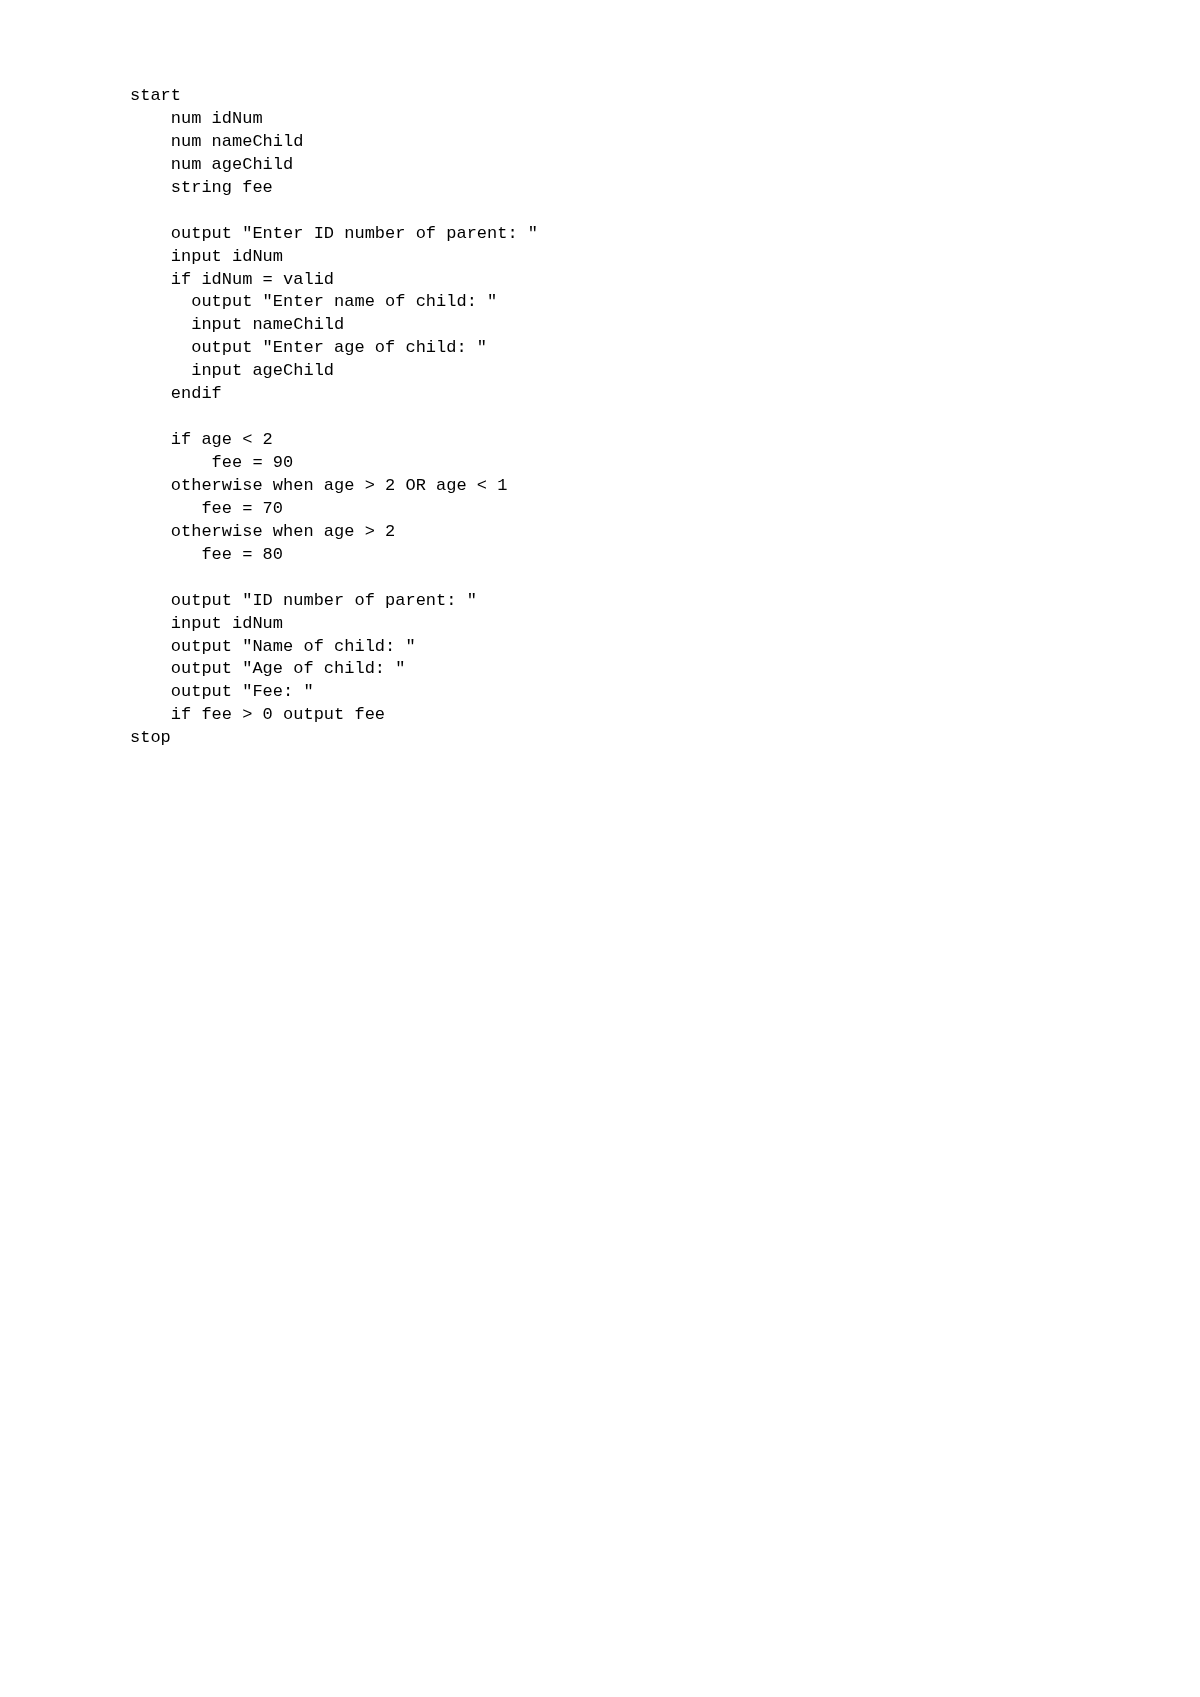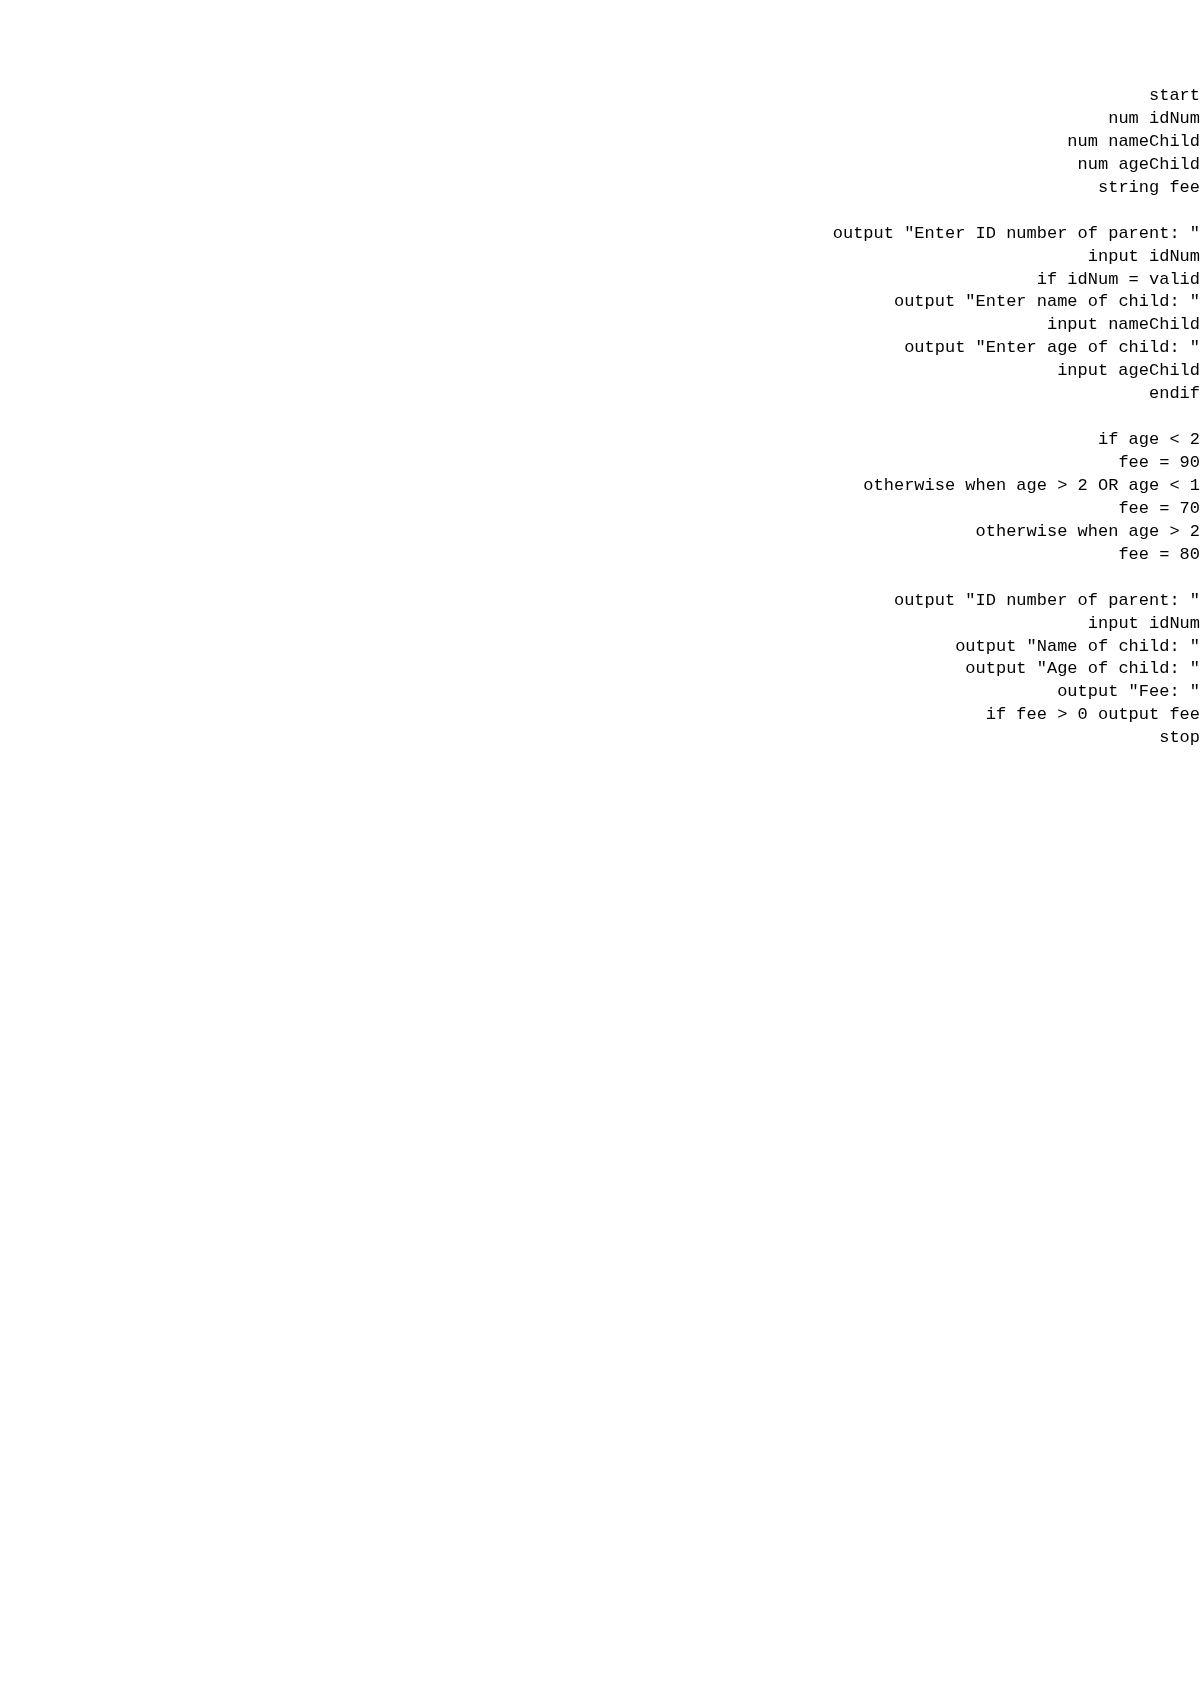--- a/index.html
+++ b/index.html
@@ -9,21 +9,20 @@
       font-family: "Courier New", Courier, monospace;
       font-size: 17px;
       line-height: 1.35;
       color: #000000;
     }
     .page {
       width: 1200px;
       min-height: 1697px;
       padding: 85px 0 0 130px;
       box-sizing: border-box;
-      text-align: right;
     }
     pre {
       margin: 0;
       font-family: inherit;
       font-size: inherit;
       white-space: pre;
     }
   </style>
 </head>
 <body>

